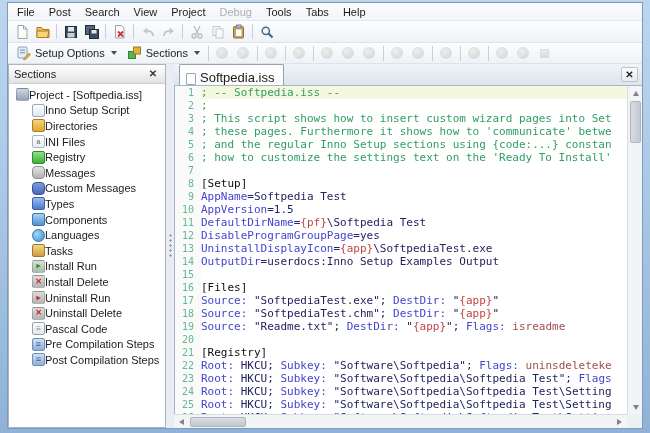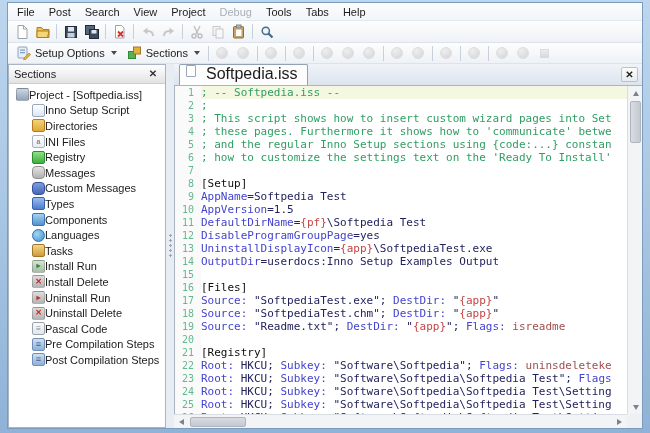--- a/index.html
+++ b/index.html
@@ -75,22 +75,22 @@
 
   
   .splitter{width:8px;flex:none;background:#e8edf3;display:flex;align-items:center;justify-content:center;}
   .splitter .grip{width:3px;height:26px;background-image:radial-gradient(circle,#9aa5b1 1px,transparent 1.2px);
                   background-size:3px 5px;background-repeat:repeat-y;}
 
   
   .editor{flex:1;display:flex;flex-direction:column;min-width:0;min-height:0;}
   .tabstrip{height:22px;flex:none;display:flex;align-items:flex-end;background:linear-gradient(#f0f4f9,#dde4ed);
             border-bottom:1px solid #a9b5c3;padding-left:5px;}
-  .tab{height:21px;display:flex;align-items:flex-start;gap:10px;padding:0 9px 0 6px;background:#fdfdfd;
-       border:1px solid #93a1b3;border-bottom:none;border-radius:2px 2px 0 0;font-size:16px;color:#1b1b1b;}
+  .tab{height:21px;display:flex;align-items:flex-end;gap:4px;padding:0 9px 0 6px;background:#fdfdfd;
+       border:1px solid #93a1b3;border-bottom:none;border-radius:2px 2px 0 0;font-size:13px;color:#1b1b1b;}
   .tab-doc{width:10px;height:12px;background:#fff;border:1px solid #9aa7b8;border-radius:1px;flex:none;}
   .tabstrip .spacer{flex:1;}
   .editor-close{width:17px;height:15px;margin:0 4px 3px 0;display:flex;align-items:center;justify-content:center;
                 background:linear-gradient(#fcfcfc,#e8ebef);border:1px solid #b9c2cd;border-radius:2px;
                 font-size:10px;font-weight:bold;color:#222;line-height:1;}
 
   .editor-body{flex:1;display:flex;min-height:0;background:#fff;border-left:1px solid #a9b5c3;}
   .code-wrap{flex:1;overflow:hidden;position:relative;font-family:"DejaVu Sans Mono", monospace;font-size:11px;line-height:13px;}
   .code-line{height:13px;display:flex;white-space:pre;}
   .code-line.hl{background:#f5f8e0;}

